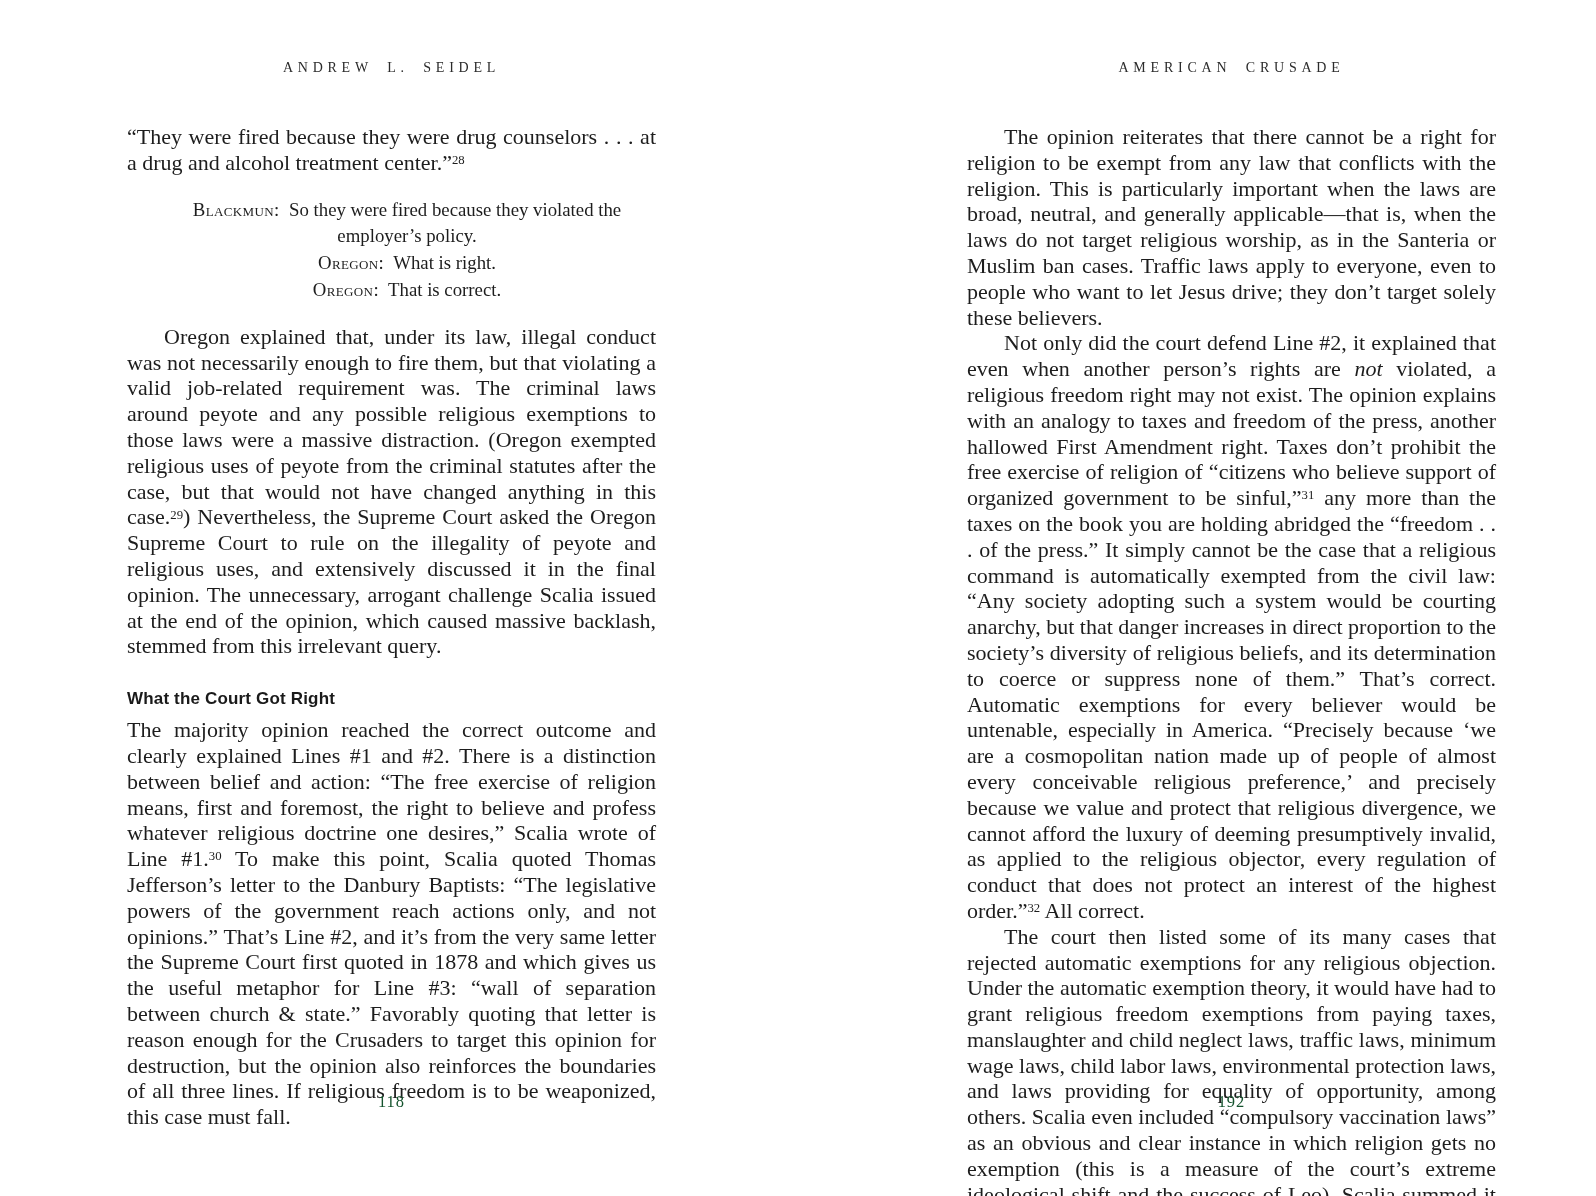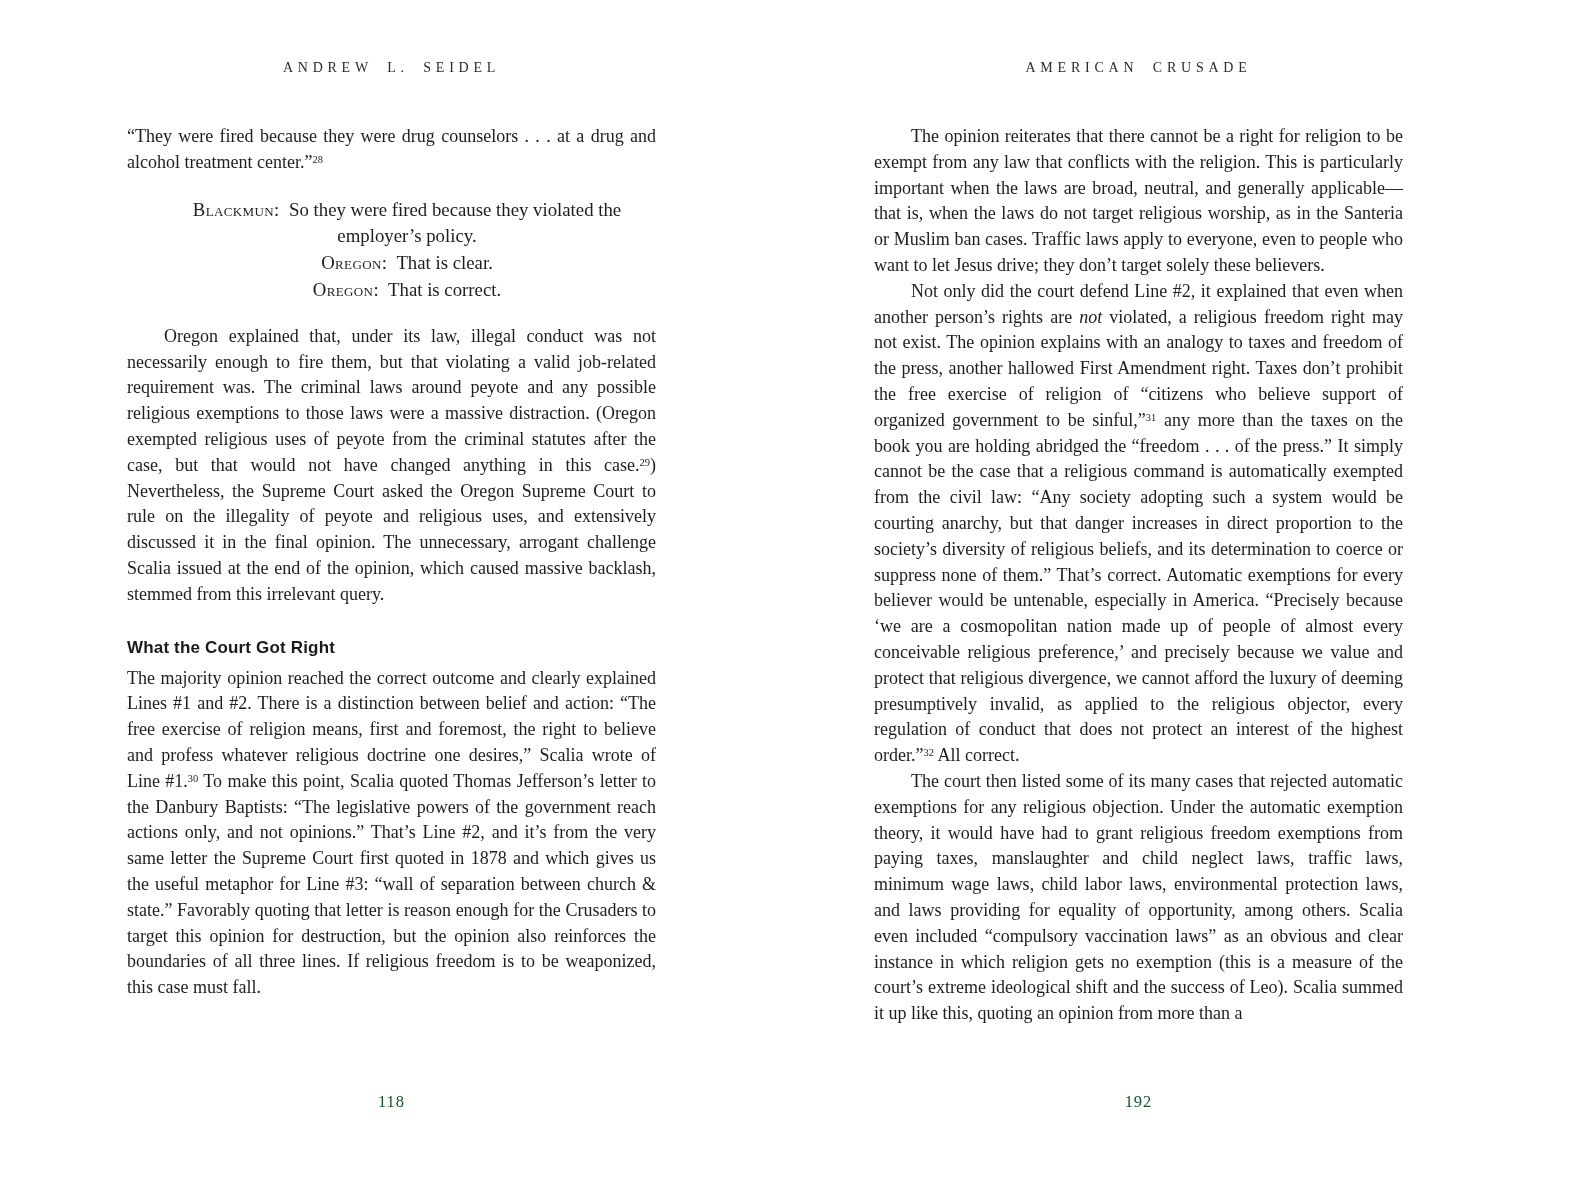--- a/index.html
+++ b/index.html
@@ -13,40 +13,40 @@
     font-family: "Liberation Serif", "DejaVu Serif", serif;
     overflow: hidden;
   }
   .page {
     position: absolute;
     top: 0;
     width: 529px;
     height: 1196px;
   }
   .page.left  { left: 127px; }
-  .page.right { left: 874px; }
+  .page.right { left: 967px; }
   .running-head {
     position: absolute;
     top: 60px;
     left: 0;
     width: 100%;
     text-align: center;
     font-size: 14px;
     letter-spacing: 0.34em;
     word-spacing: 0.45em;
     color: #2b2b2b;
   }
   .body-text {
     position: absolute;
     top: 124px;
     left: 0;
     width: 100%;
   }
   .para {
-    font-size: 18px;
+    font-size: 22px;
     line-height: 25.8px;
     text-align: justify;
     color: #1d1d1d;
   }
   .para.indent { text-indent: 37px; }
   .para sup {
     font-size: 0.58em;
     line-height: 0;
     vertical-align: baseline;
     position: relative;
@@ -93,21 +93,21 @@
 <body>
 
 <div class="spread">
 
   <div class="page left">
     <div class="running-head">ANDREW L. SEIDEL</div>
     <div class="body-text">
         <p class="para">“They were fired because they were drug counselors . . . at a drug and alcohol treatment center.”<sup>28</sup></p>
         <div class="dialogue">
           <p class="dline"><span class="speaker">Blackmun:</span><span class="dtext">  So they were fired because they violated the employer’s policy.</span></p>
-          <p class="dline"><span class="speaker">Oregon:</span><span class="dtext">  That is clear.</span></p>
+          <p class="dline"><span class="speaker">Oregon:</span><span class="dtext">  What is right.</span></p>
           <p class="dline"><span class="speaker">Oregon:</span><span class="dtext">  That is correct.</span></p>
         </div>
         <p class="para indent">Oregon explained that, under its law, illegal conduct was not necessarily enough to fire them, but that violating a valid job-related requirement was. The criminal laws around peyote and any possible religious exemptions to those laws were a massive distraction. (Oregon exempted religious uses of peyote from the criminal statutes after the case, but that would not have changed anything in this case.<sup>29</sup>) Nevertheless, the Supreme Court asked the Oregon Supreme Court to rule on the illegality of peyote and religious uses, and extensively discussed it in the final opinion. The unnecessary, arrogant challenge Scalia issued at the end of the opinion, which caused massive backlash, stemmed from this irrelevant query.</p>
         <h2 class="section-heading">What the Court Got Right</h2>
         <p class="para">The majority opinion reached the correct outcome and clearly explained Lines #1 and #2. There is a distinction between belief and action: “The free exercise of religion means, first and foremost, the right to believe and profess whatever religious doctrine one desires,” Scalia wrote of Line #1.<sup>30</sup> To make this point, Scalia quoted Thomas Jefferson’s letter to the Danbury Baptists: “The legislative powers of the government reach actions only, and not opinions.” That’s Line #2, and it’s from the very same letter the Supreme Court first quoted in 1878 and which gives us the useful metaphor for Line #3: “wall of separation between church &amp; state.” Favorably quoting that letter is reason enough for the Crusaders to target this opinion for destruction, but the opinion also reinforces the boundaries of all three lines. If religious freedom is to be weaponized, this case must fall.</p>
       </div>
     <div class="folio">118</div>
   </div>
 
   <div class="page right">

